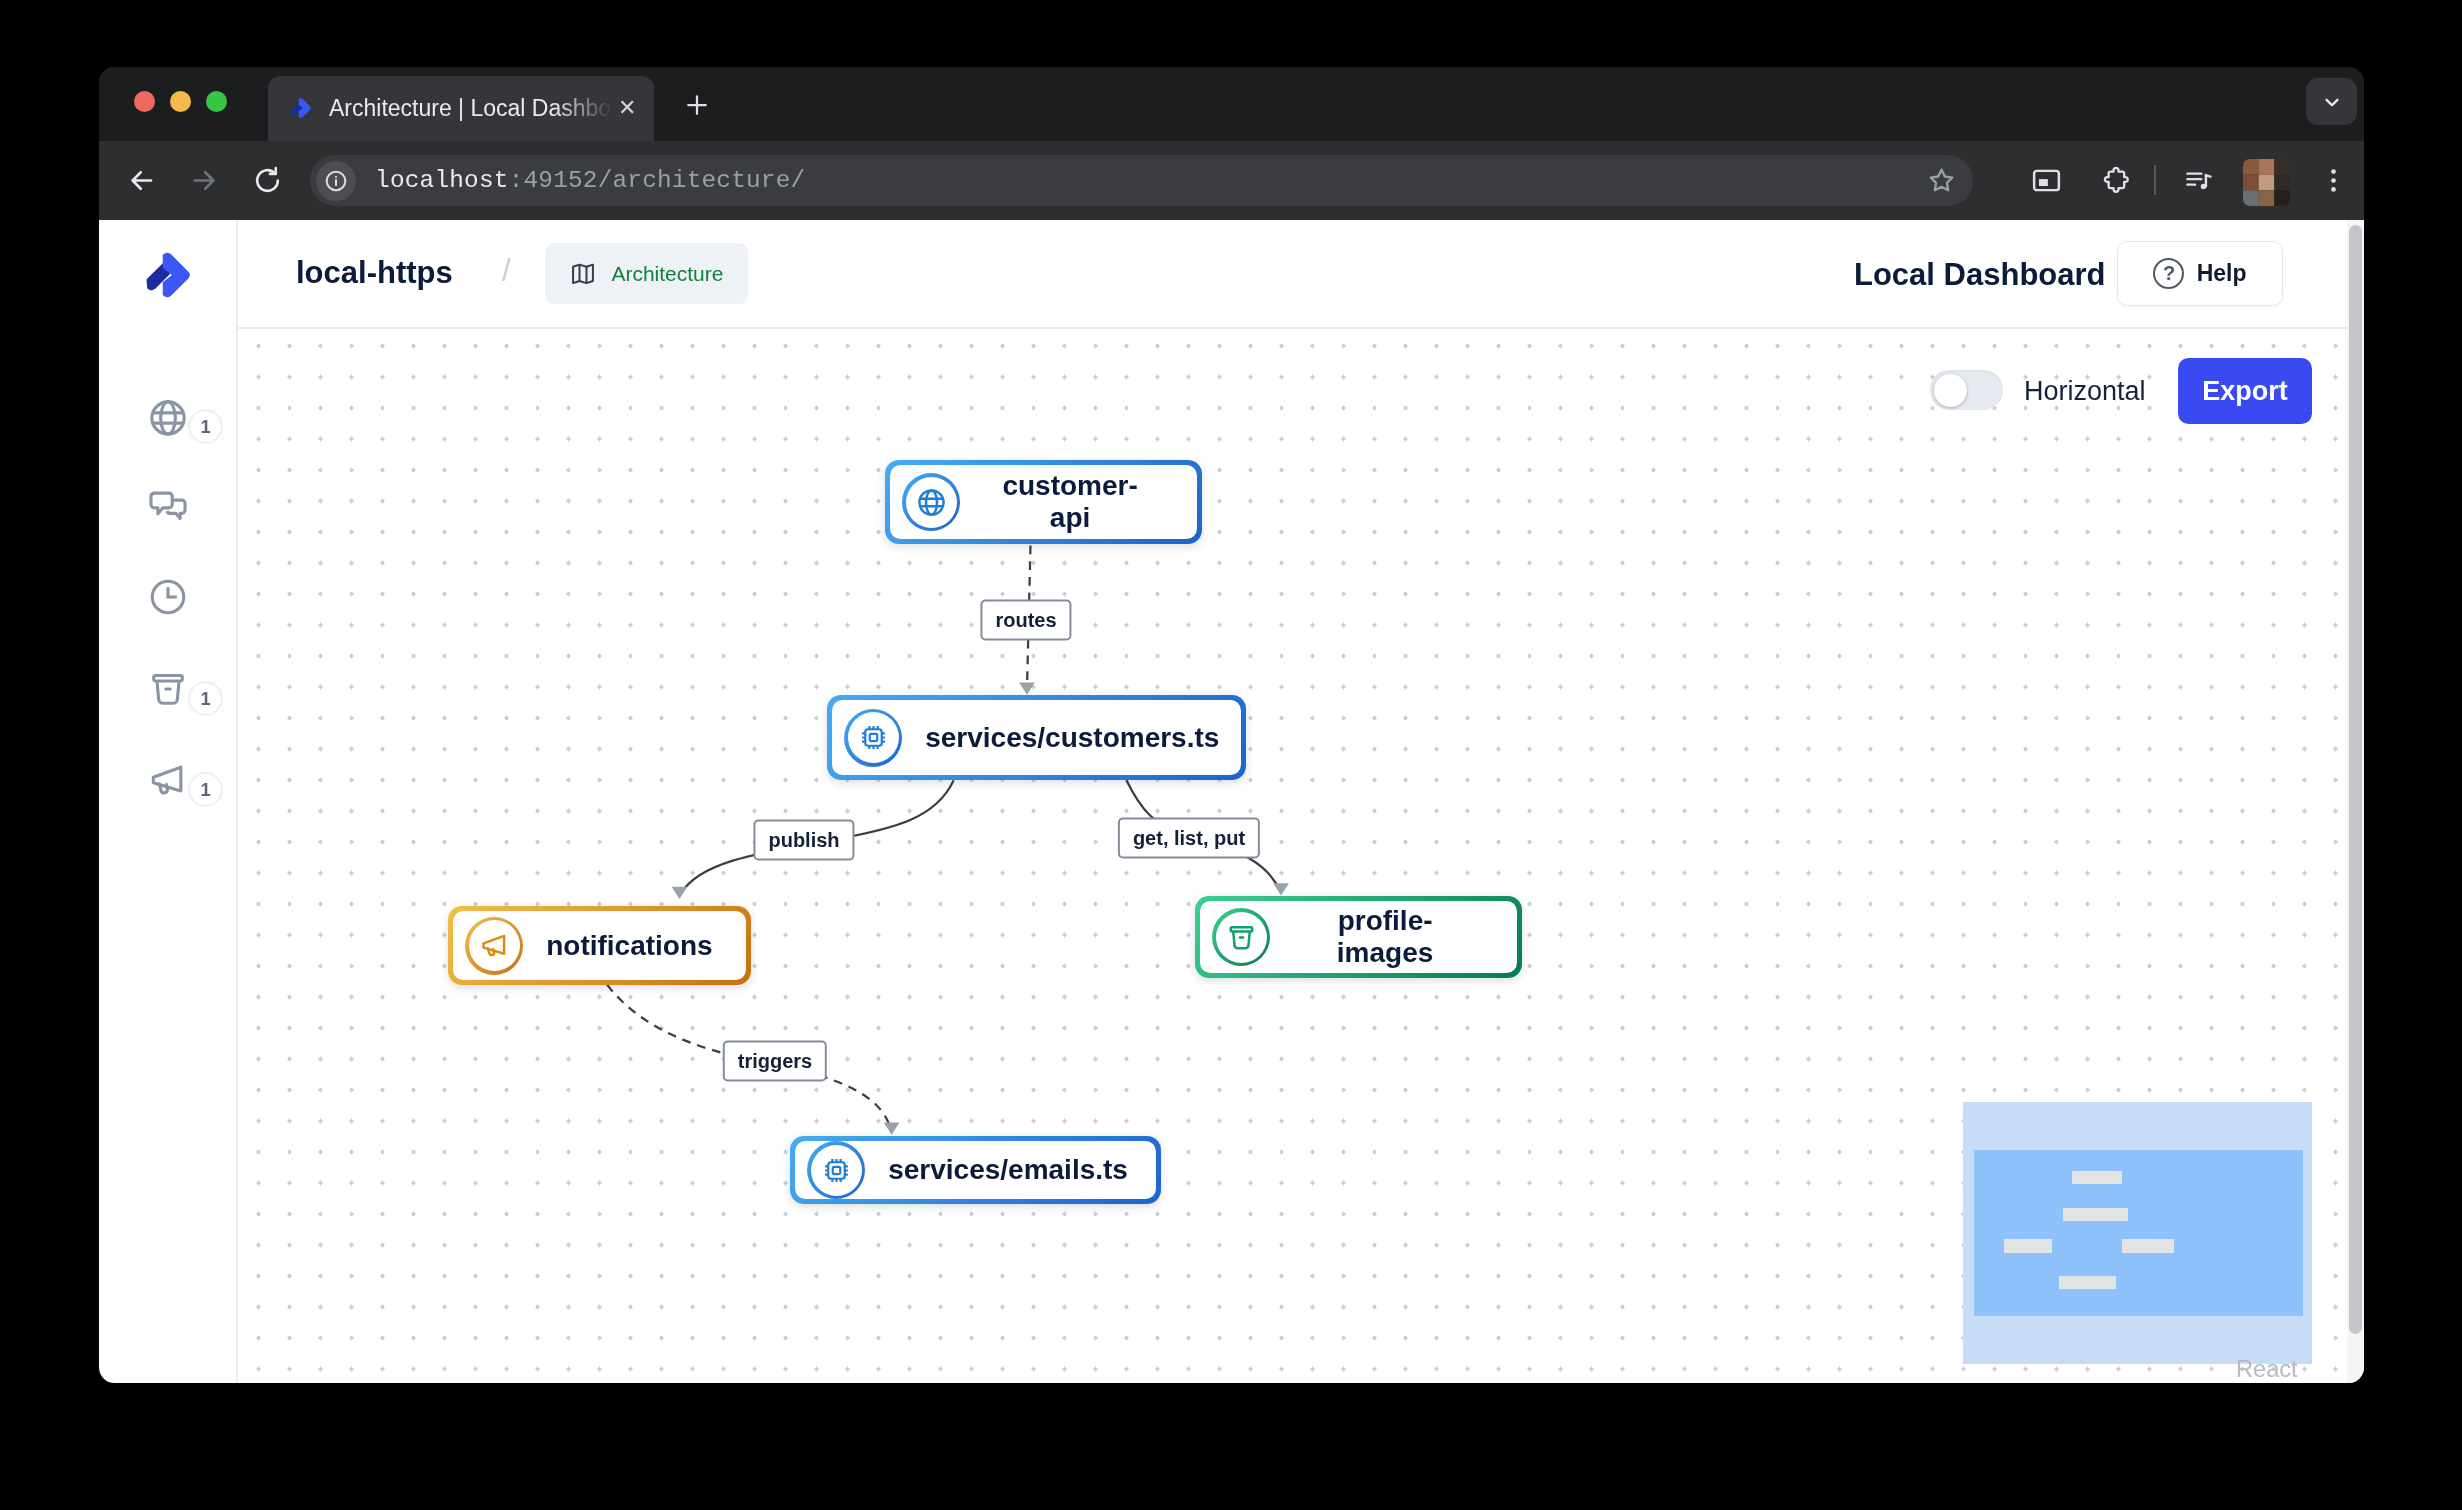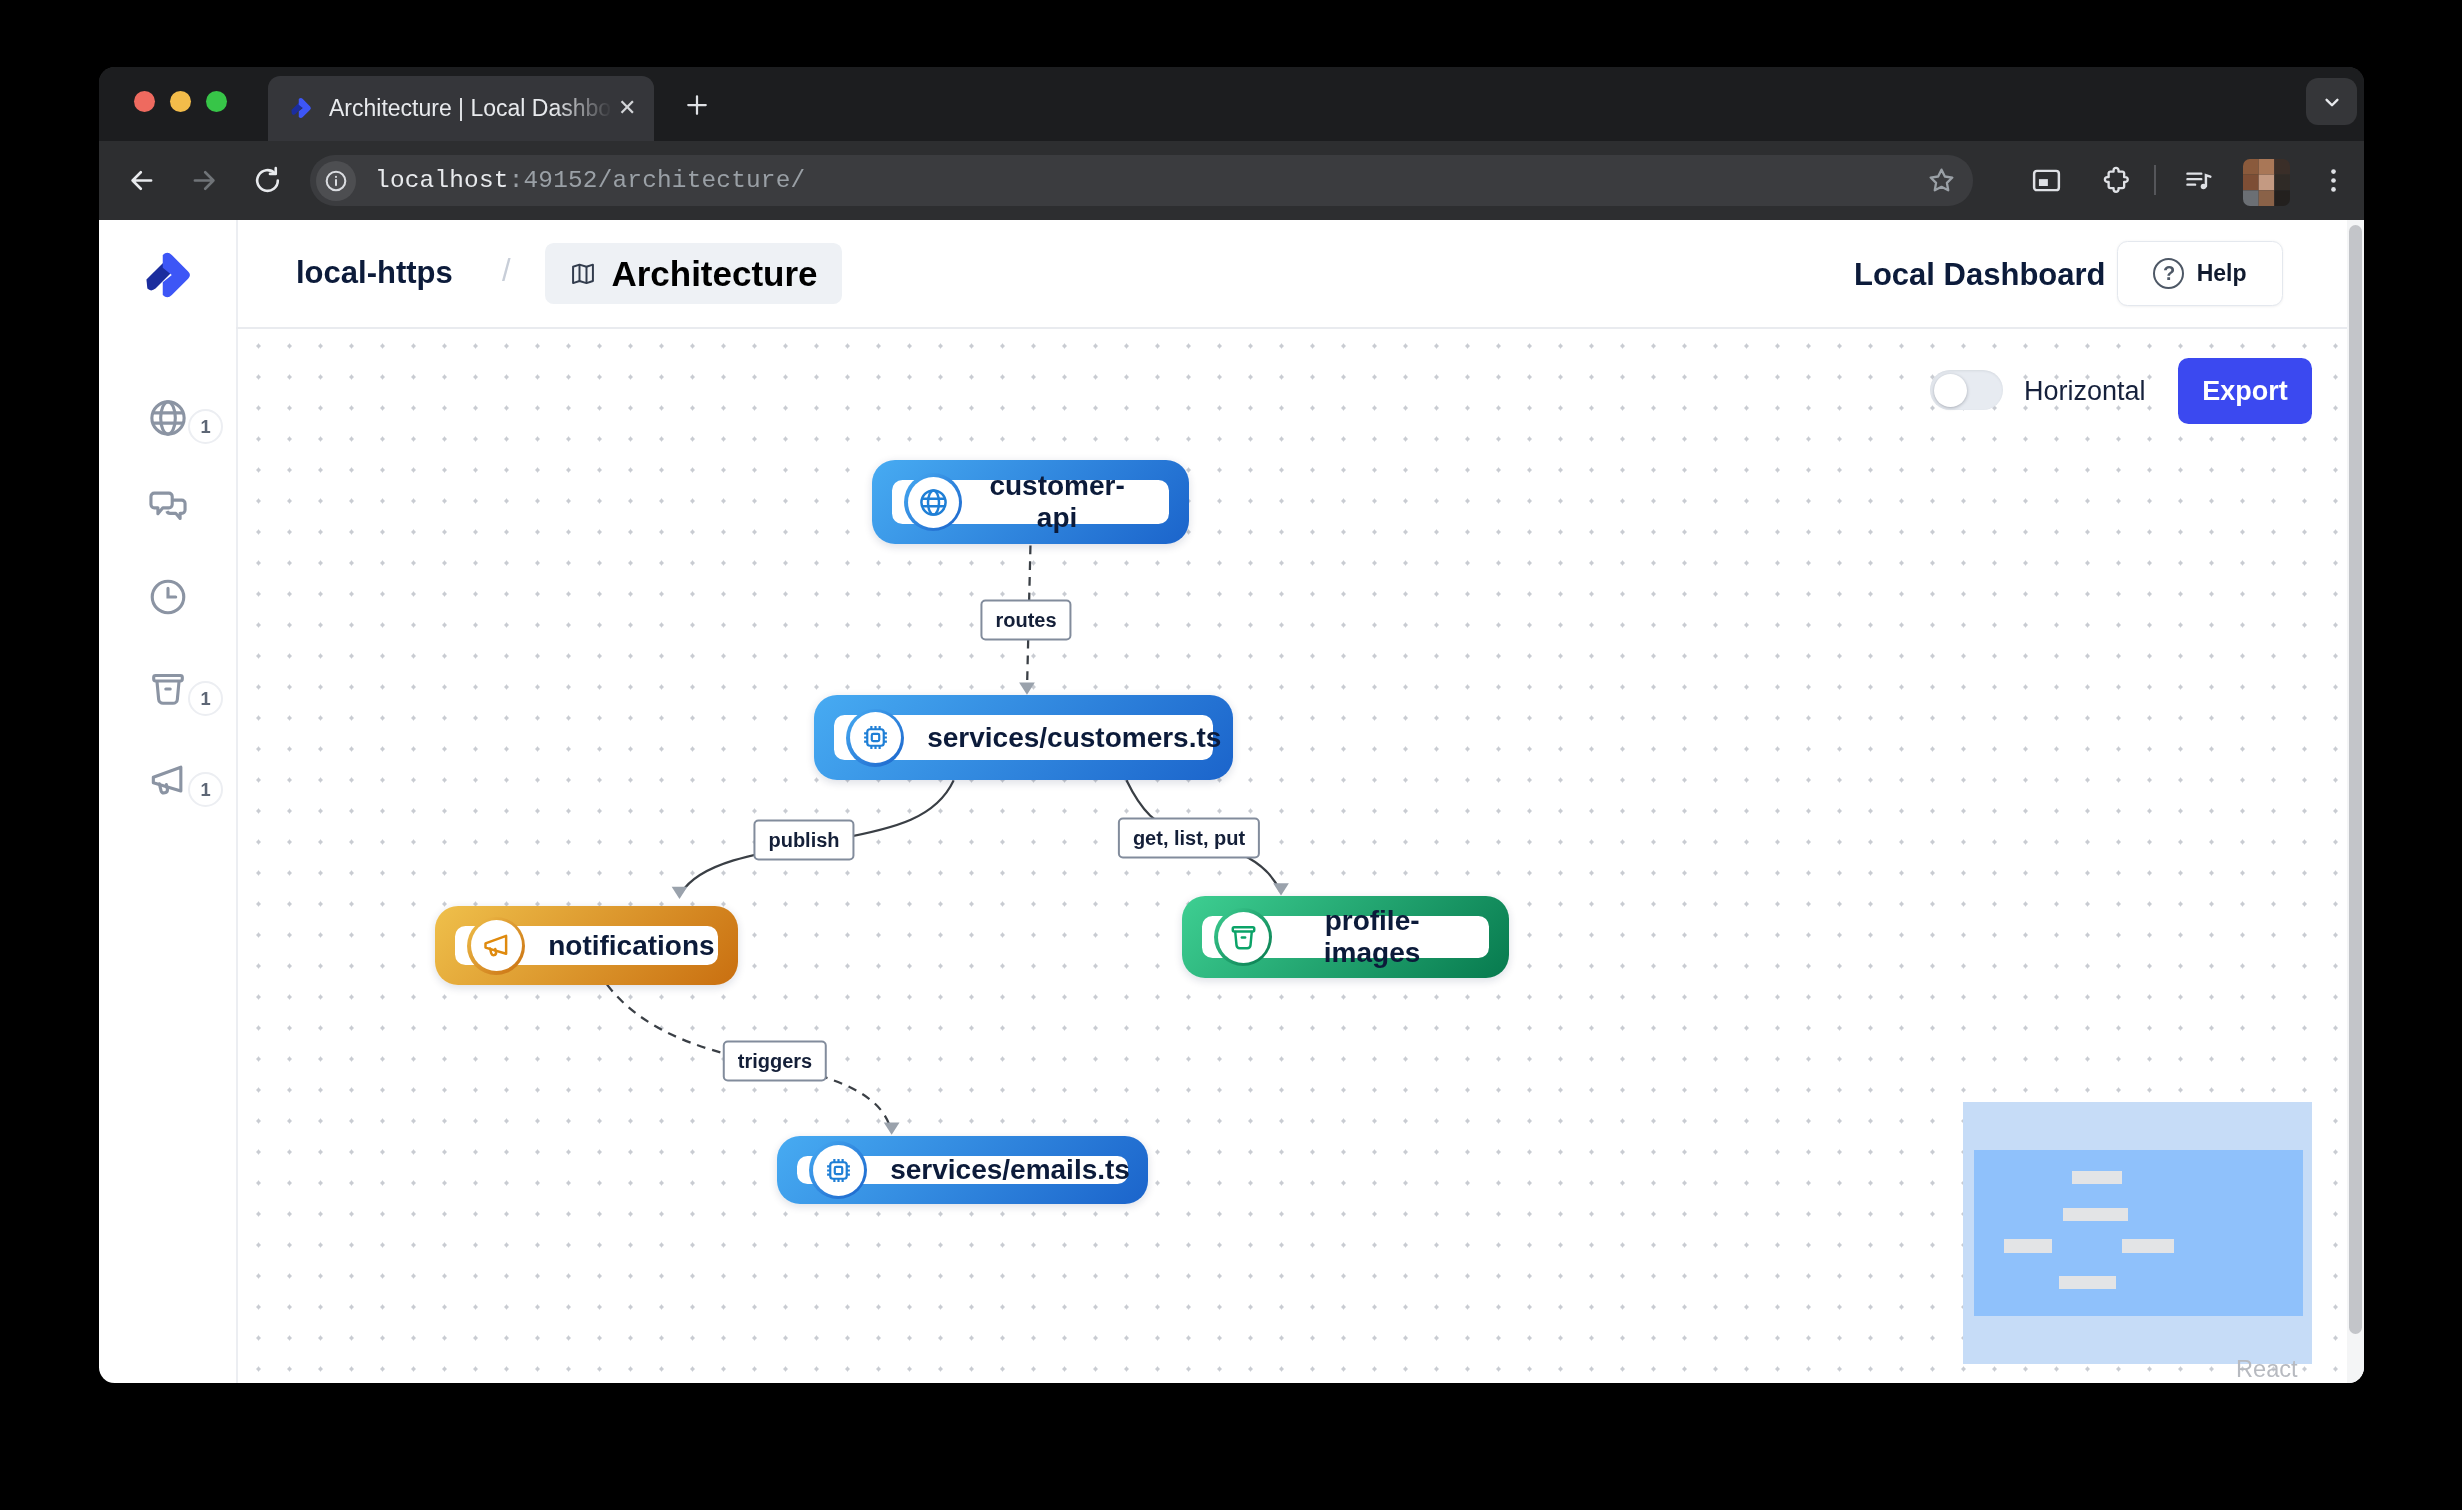--- a/index.html
+++ b/index.html
@@ -46,43 +46,43 @@
   
   .page { position:absolute; left:0; top:153px; width:2265px; height:1163px; background:#fff; }
   .v-divider { position:absolute; left:137px; top:0; width:1.7px; height:1163px; background:#eceef2; }
   .header-border { position:absolute; left:137px; top:107px; width:2111px; height:1.7px; background:#e9ebef; }
 
   .logo { position:absolute; left:42px; top:26px; width:58px; height:58px; }
   .app-name { position:absolute; left:197px; top:35px; font-size:31px; font-weight:700; color:#0c1b3a; }
   .crumb-sep { position:absolute; left:403px; top:33px; font-size:31px; color:#c8ced8; }
   .nav-pill { position:absolute; left:446px; top:23px; height:61px; padding:0 24.4px; border-radius:8.7px;
               background:#eef1f5; display:flex; align-items:center; gap:14px; }
-  .nav-pill span { font-size:35px; font-weight:700; color:#000000; }
+  .nav-pill span { font-size:21px; font-weight:400; color:#15803d; }
   .right-title { position:absolute; left:1755px; top:37px; font-size:31px; font-weight:700; color:#0c1b3a; }
   .help-btn { position:absolute; left:2018px; top:21px; width:166px; height:65px; border-radius:10.5px;
               background:#fff; border:1.7px solid #e4e8ee; box-shadow:0 0.9px 2.6px rgba(16,24,40,.06);
               display:flex; align-items:center; justify-content:center; gap:12.2px; }
   .qmark { width:31px; height:31px; border:2.2px solid #4e5866; border-radius:50%; color:#4e5866;
            display:flex; align-items:center; justify-content:center; font-size:20px; font-weight:700; }
   .help-btn span.lbl { font-size:23px; font-weight:700; color:#101a2e; }
 
   
   .side-item { position:absolute; left:47px; width:44px; height:44px; color:#8b94a3; }
   .side-badge { position:absolute; left:89px; width:35px; height:35px; border-radius:50%;
                 border:2.6px solid #eceef2; color:#5d6675; font-size:18.3px; font-weight:700;
                 display:flex; align-items:center; justify-content:center; background:#fff; }
 
   
   .canvas { position:absolute; left:137px; top:107px; width:2111px; height:1056px; overflow:hidden;
             background-image:radial-gradient(#c9ccd2 2.1px, transparent 2.2px);
             background-size:31px 31px; background-position:7px 3.5px; }
   .edges-svg { position:absolute; left:0; top:0; z-index:1; }
 
-  .flow-node { position:absolute; z-index:3; border-radius:23px; padding:20px;
-               box-shadow:0 2.6px 8.7px rgba(15,30,70,.14); }
+  .flow-node { position:absolute; z-index:3; border-radius:14px; padding:5px;
+               box-shadow:0 2.6px 8.7px rgba(15,30,70,.14);margin-left:13px; }
   .flow-node .inner { width:100%; height:100%; background:#fff; border-radius:10.5px;
                       display:flex; align-items:center; padding:0 19px 0 12.2px; gap:23px; }
   .flow-node .label { flex:1; text-align:center; font-size:28px; font-weight:700; color:#0c1b3a; padding-right:21px; }
   .grad-blue { background:linear-gradient(135deg,#47abf2,#1b64cb); }
   .grad-orange { background:linear-gradient(135deg,#efc04b,#c96f10); }
   .grad-green { background:linear-gradient(135deg,#3ecf92,#077a4e); }
   .icon-ring { width:58px; height:58px; border-radius:50%; padding:3.5px; flex:none; }
   .icon-ring .ic-in { width:100%; height:100%; border-radius:50%; background:#fff;
                       display:flex; align-items:center; justify-content:center; }
   .ic-blue { color:#1f7fd6; } .ic-orange { color:#df8a0e; } .ic-green { color:#0ba368; }

